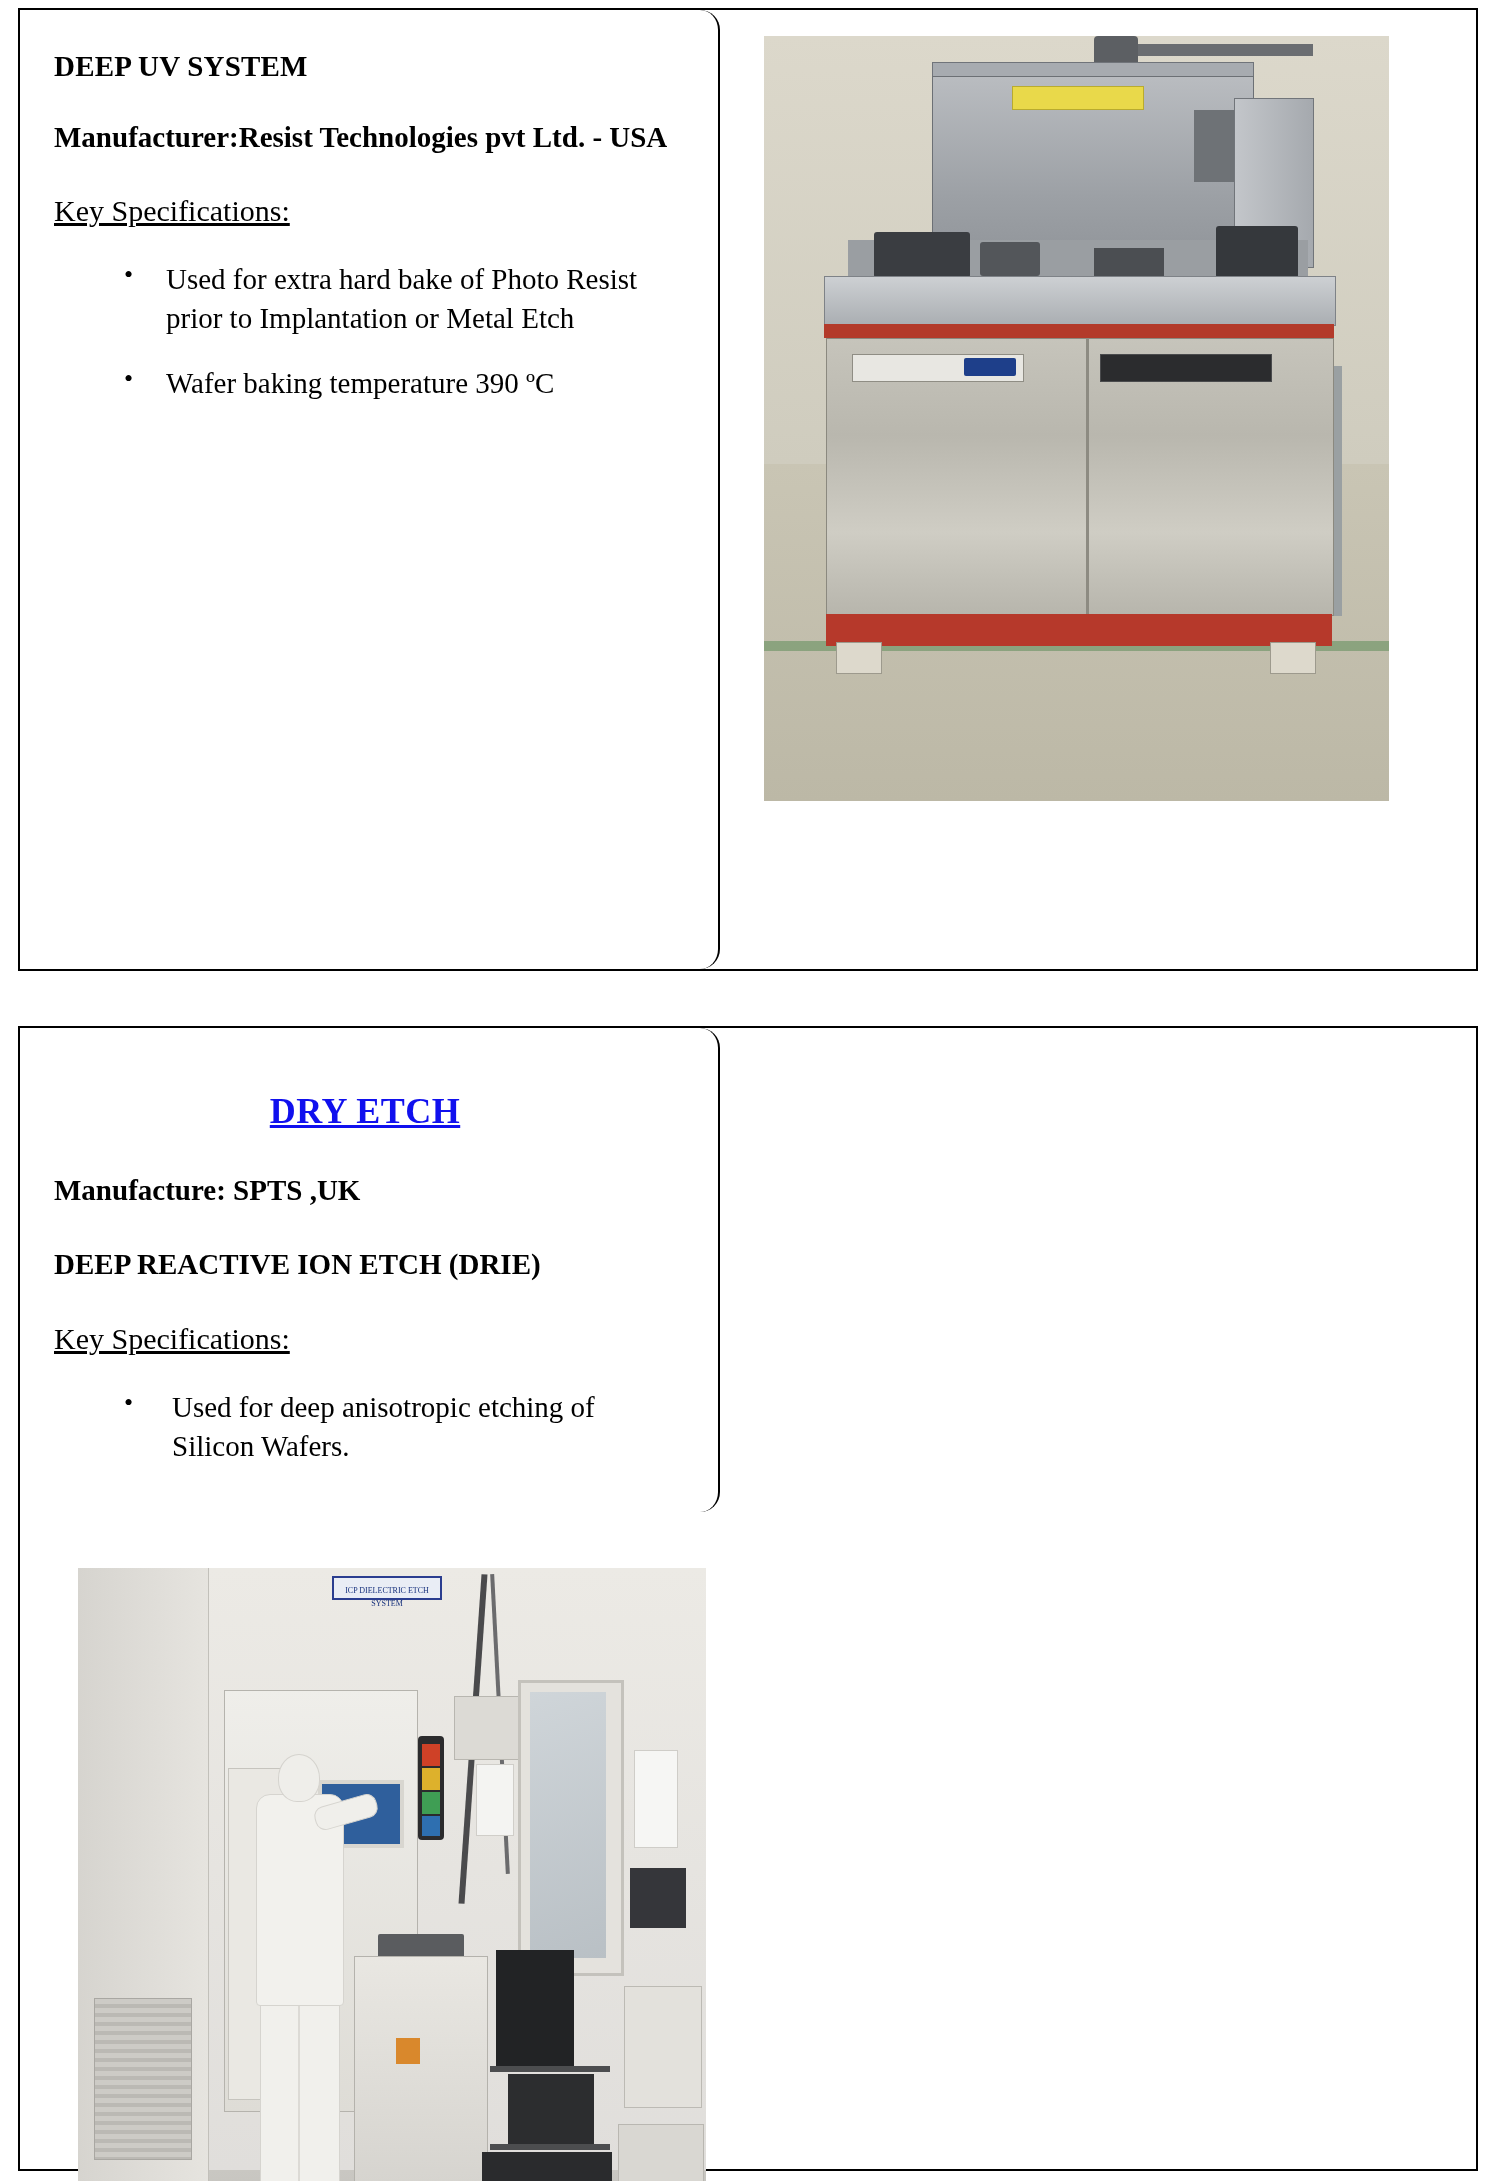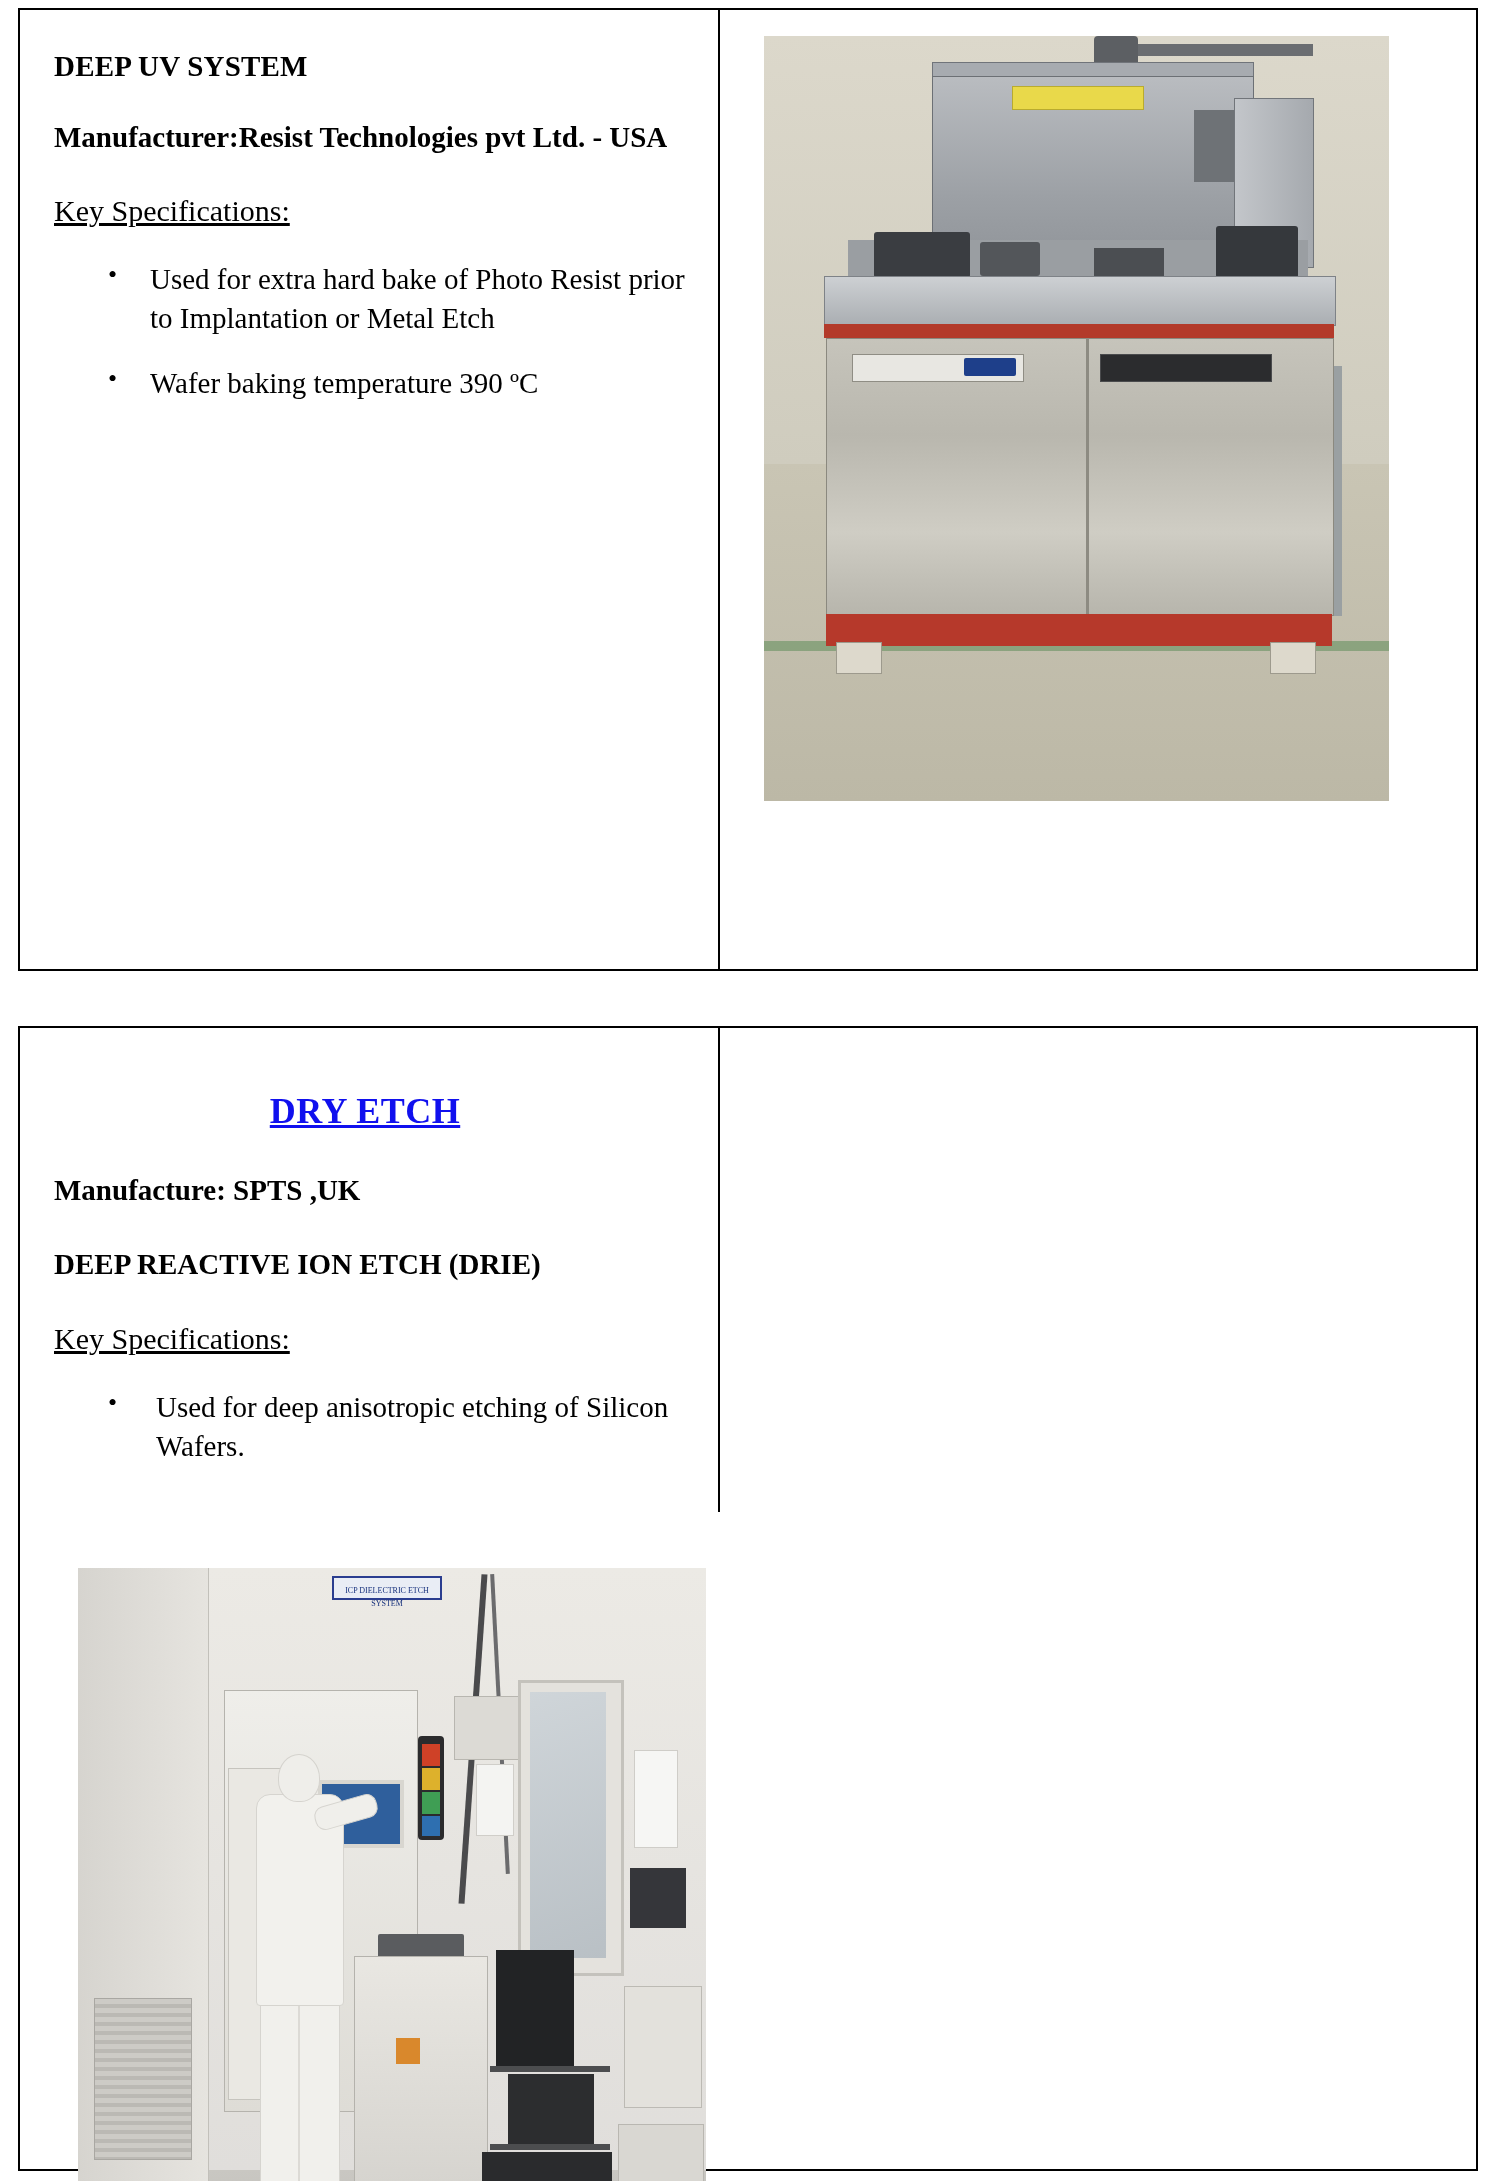--- a/index.html
+++ b/index.html
@@ -44,20 +44,21 @@
     top: 1026px;
     width: 1460px;
     height: 1145px;
     flex-direction: column;
   }
 
   .text-col {
     box-sizing: border-box;
     border-right: 2px solid #000000;
     padding: 38px 30px 20px 22px;
+    border-radius: 20px;
   }
   .slide-1 .text-col { width: 700px; }
   .slide-2 .text-col { width: 700px; }
 
   .img-col {
     flex: 1;
     box-sizing: border-box;
     position: relative;
   }
 
@@ -76,21 +77,21 @@
     margin: 0 0 34px 12px;
   }
   .keyspec {
     font-size: 30px;
     line-height: 1.3;
     margin: 0 0 30px 12px;
     text-decoration: underline;
   }
   ul.bullets {
     list-style: none;
-    margin: 0;
+    margin: 16px;
     padding: 0 0 0 66px;
   }
   ul.bullets li {
     font-size: 29px;
     line-height: 1.33;
     margin-bottom: 26px;
     position: relative;
     padding-left: 42px;
   }
   ul.bullets li::before {

